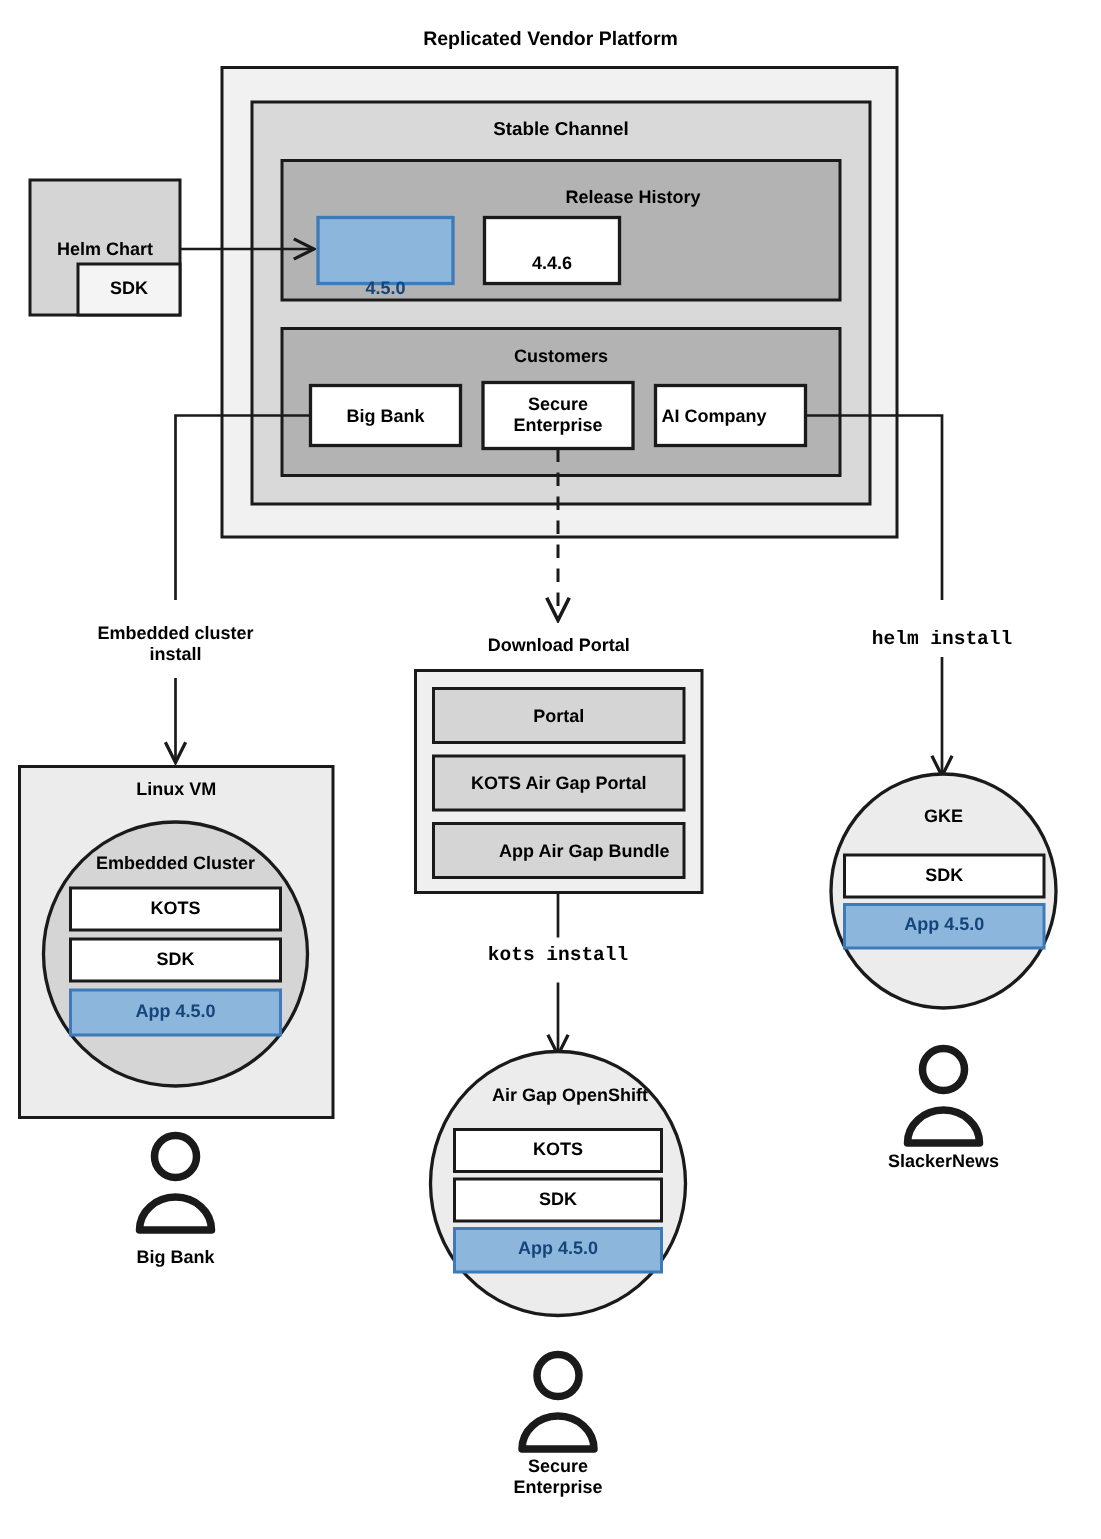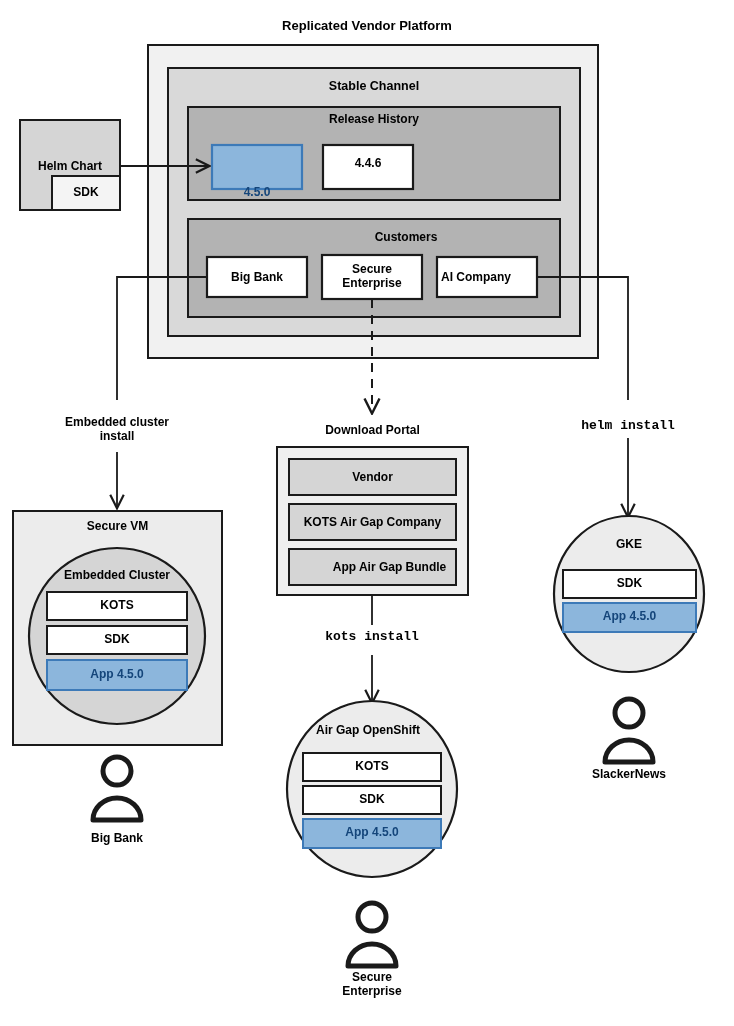--- a/index.html
+++ b/index.html
@@ -112,56 +112,56 @@
     <g>
       <circle cx="629" cy="713" r="14" fill="none" stroke="#1a1a1a" stroke-width="5"></circle>
       <path d="M605,762 a24,22 0 0 1 48,0 z" fill="none" stroke="#1a1a1a" stroke-width="5" stroke-linejoin="round"></path>
     </g>
   </svg>
 
   <div class="lbl t13" style="left:207px;top:18px;width:320px;">Replicated Vendor Platform</div>
 
   <div class="lbl t125" style="left:188px;top:79px;width:372px;">Stable Channel</div>
 
-  <div class="lbl t12" style="left:188px;top:112px;width:372px;">Release History</div>
+  <div class="lbl t12" style="left:188px;top:124px;width:372px;padding-left:48px;">Release History</div>
 
   <div class="lbl t12 blue-txt" style="left:212px;top:160px;width:90px;margin-top:25px;">4.5.0</div>
-  <div class="lbl t12" style="left:323px;top:156px;width:90px;">4.4.6</div>
+  <div class="lbl t12" style="left:323px;top:168px;width:90px;">4.4.6</div>
 
-  <div class="lbl t12" style="left:188px;top:230px;width:372px;margin-left:32px;">Customers</div>
+  <div class="lbl t12" style="left:188px;top:230px;width:372px;">Customers</div>
 
   <div class="lbl t12" style="left:207px;top:270px;width:100px;">Big Bank</div>
   <div class="lbl t12" style="left:322px;top:262px;width:100px;">Secure
 Enterprise</div>
   <div class="lbl t12" style="left:426px;top:270px;width:100px;">AI Company</div>
 
   <div class="lbl t12" style="left:20px;top:159px;width:100px;">Helm Chart</div>
   <div class="lbl t12" style="left:52px;top:185px;width:68px;">SDK</div>
 
   <div class="lbl t12" style="left:37px;top:415px;width:160px;">Embedded cluster
 install</div>
 
   <div class="lbl t13 mono" style="left:548px;top:418px;width:160px;">helm install</div>
 
   <div class="lbl t13 mono" style="left:292px;top:629px;width:160px;">kots install</div>
 
   <div class="lbl t12" style="left:277px;top:423px;width:191px;">Download Portal</div>
 
-  <div class="lbl t12" style="left:289px;top:470px;width:167px;">Vendor</div>
-  <div class="lbl t12" style="left:289px;top:515px;width:167px;">KOTS Air Gap Company</div>
+  <div class="lbl t12" style="left:289px;top:470px;width:167px;">Portal</div>
+  <div class="lbl t12" style="left:289px;top:515px;width:167px;">KOTS Air Gap Portal</div>
   <div class="lbl t12" style="left:289px;top:560px;width:201px;">App Air Gap Bundle</div>
 
-  <div class="lbl t12" style="left:13px;top:519px;width:209px;">Secure VM</div>
+  <div class="lbl t12" style="left:13px;top:519px;width:209px;">Linux VM</div>
   <div class="lbl t12" style="left:27px;top:568px;width:180px;">Embedded Cluster</div>
   <div class="lbl t12" style="left:47px;top:598px;width:140px;">KOTS</div>
   <div class="lbl t12" style="left:47px;top:632px;width:140px;">SDK</div>
   <div class="lbl t12 blue-txt" style="left:47px;top:667px;width:140px;">App 4.5.0</div>
   <div class="lbl t12" style="left:57px;top:831px;width:120px;">Big Bank</div>
 
-  <div class="lbl t12" style="left:288px;top:723px;width:160px;">Air Gap OpenShift</div>
+  <div class="lbl t12" style="left:300px;top:723px;width:160px;">Air Gap OpenShift</div>
   <div class="lbl t12" style="left:303px;top:759px;width:138px;">KOTS</div>
   <div class="lbl t12" style="left:303px;top:792px;width:138px;">SDK</div>
   <div class="lbl t12 blue-txt" style="left:303px;top:825px;width:138px;">App 4.5.0</div>
   <div class="lbl t12" style="left:312px;top:970px;width:120px;">Secure
 Enterprise</div>
 
   <div class="lbl t12" style="left:569px;top:537px;width:120px;">GKE</div>
   <div class="lbl t12" style="left:563px;top:576px;width:133px;">SDK</div>
   <div class="lbl t12 blue-txt" style="left:563px;top:609px;width:133px;">App 4.5.0</div>
   <div class="lbl t12" style="left:569px;top:767px;width:120px;">SlackerNews</div>

